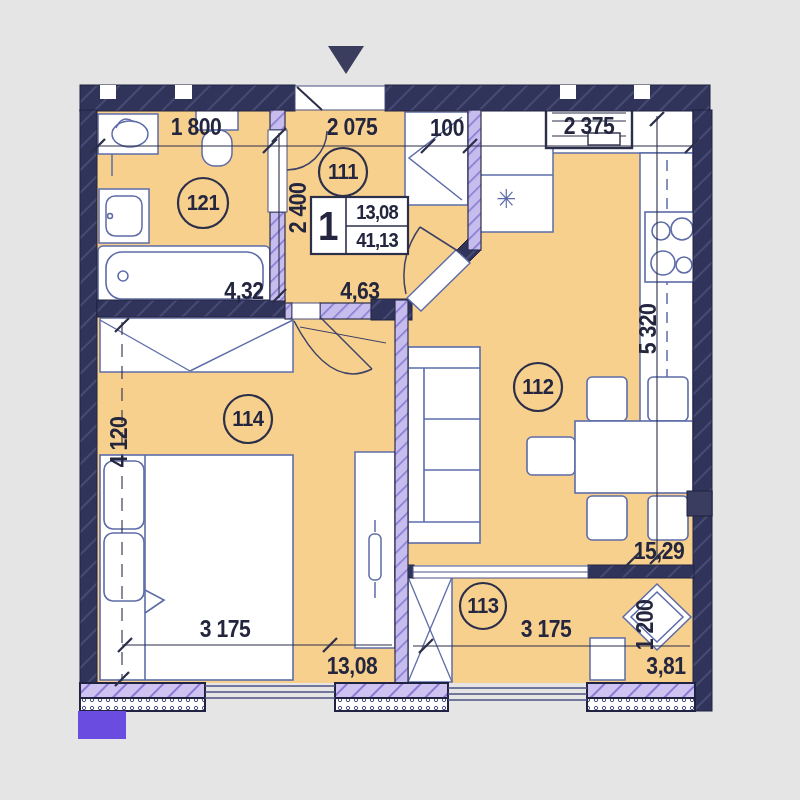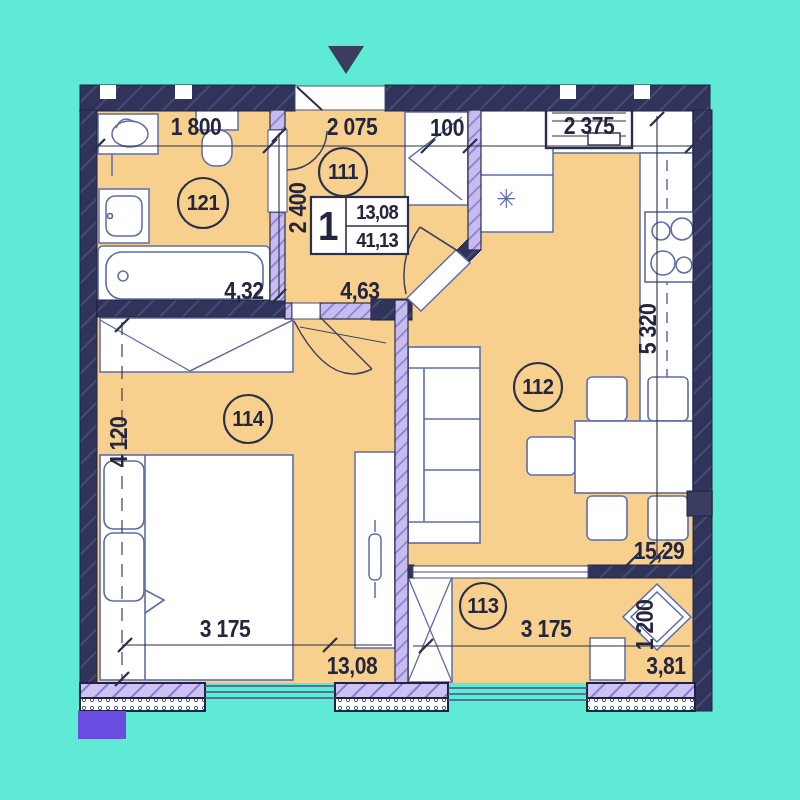--- a/index.html
+++ b/index.html
@@ -1,16 +1,16 @@
 <!DOCTYPE html>
 <html><head>
 <meta charset="utf-8">
 <style>
   html,body{margin:0;padding:0;background:#ffffff;}
-  .canvas{position:relative;width:800px;height:800px;background:#5eead4;overflow:hidden;
+  .canvas{position:relative;width:800px;height:800px;background:#e5e5e5;overflow:hidden;
           font-family:"Liberation Sans",sans-serif;text-decoration:underline;}
   svg{position:absolute;left:0;top:0;}
   .lbl{position:absolute;color:#23263e;font-weight:bold;white-space:nowrap;
        transform:translate(-50%,-50%) scaleX(.92);letter-spacing:-.5px;
        font-size:23px;line-height:1;}
   .lbl.rot{transform:translate(-50%,-50%) rotate(-90deg) scaleX(.92);}
   .lbl.circ{font-size:22px;}
   .lbl.unit-num{font-size:40px;}
   .lbl.unit-area{font-size:20px;letter-spacing:-1px;}
   .lbl.vent{color:#5d6ca8;font-size:26px;font-weight:normal;}

